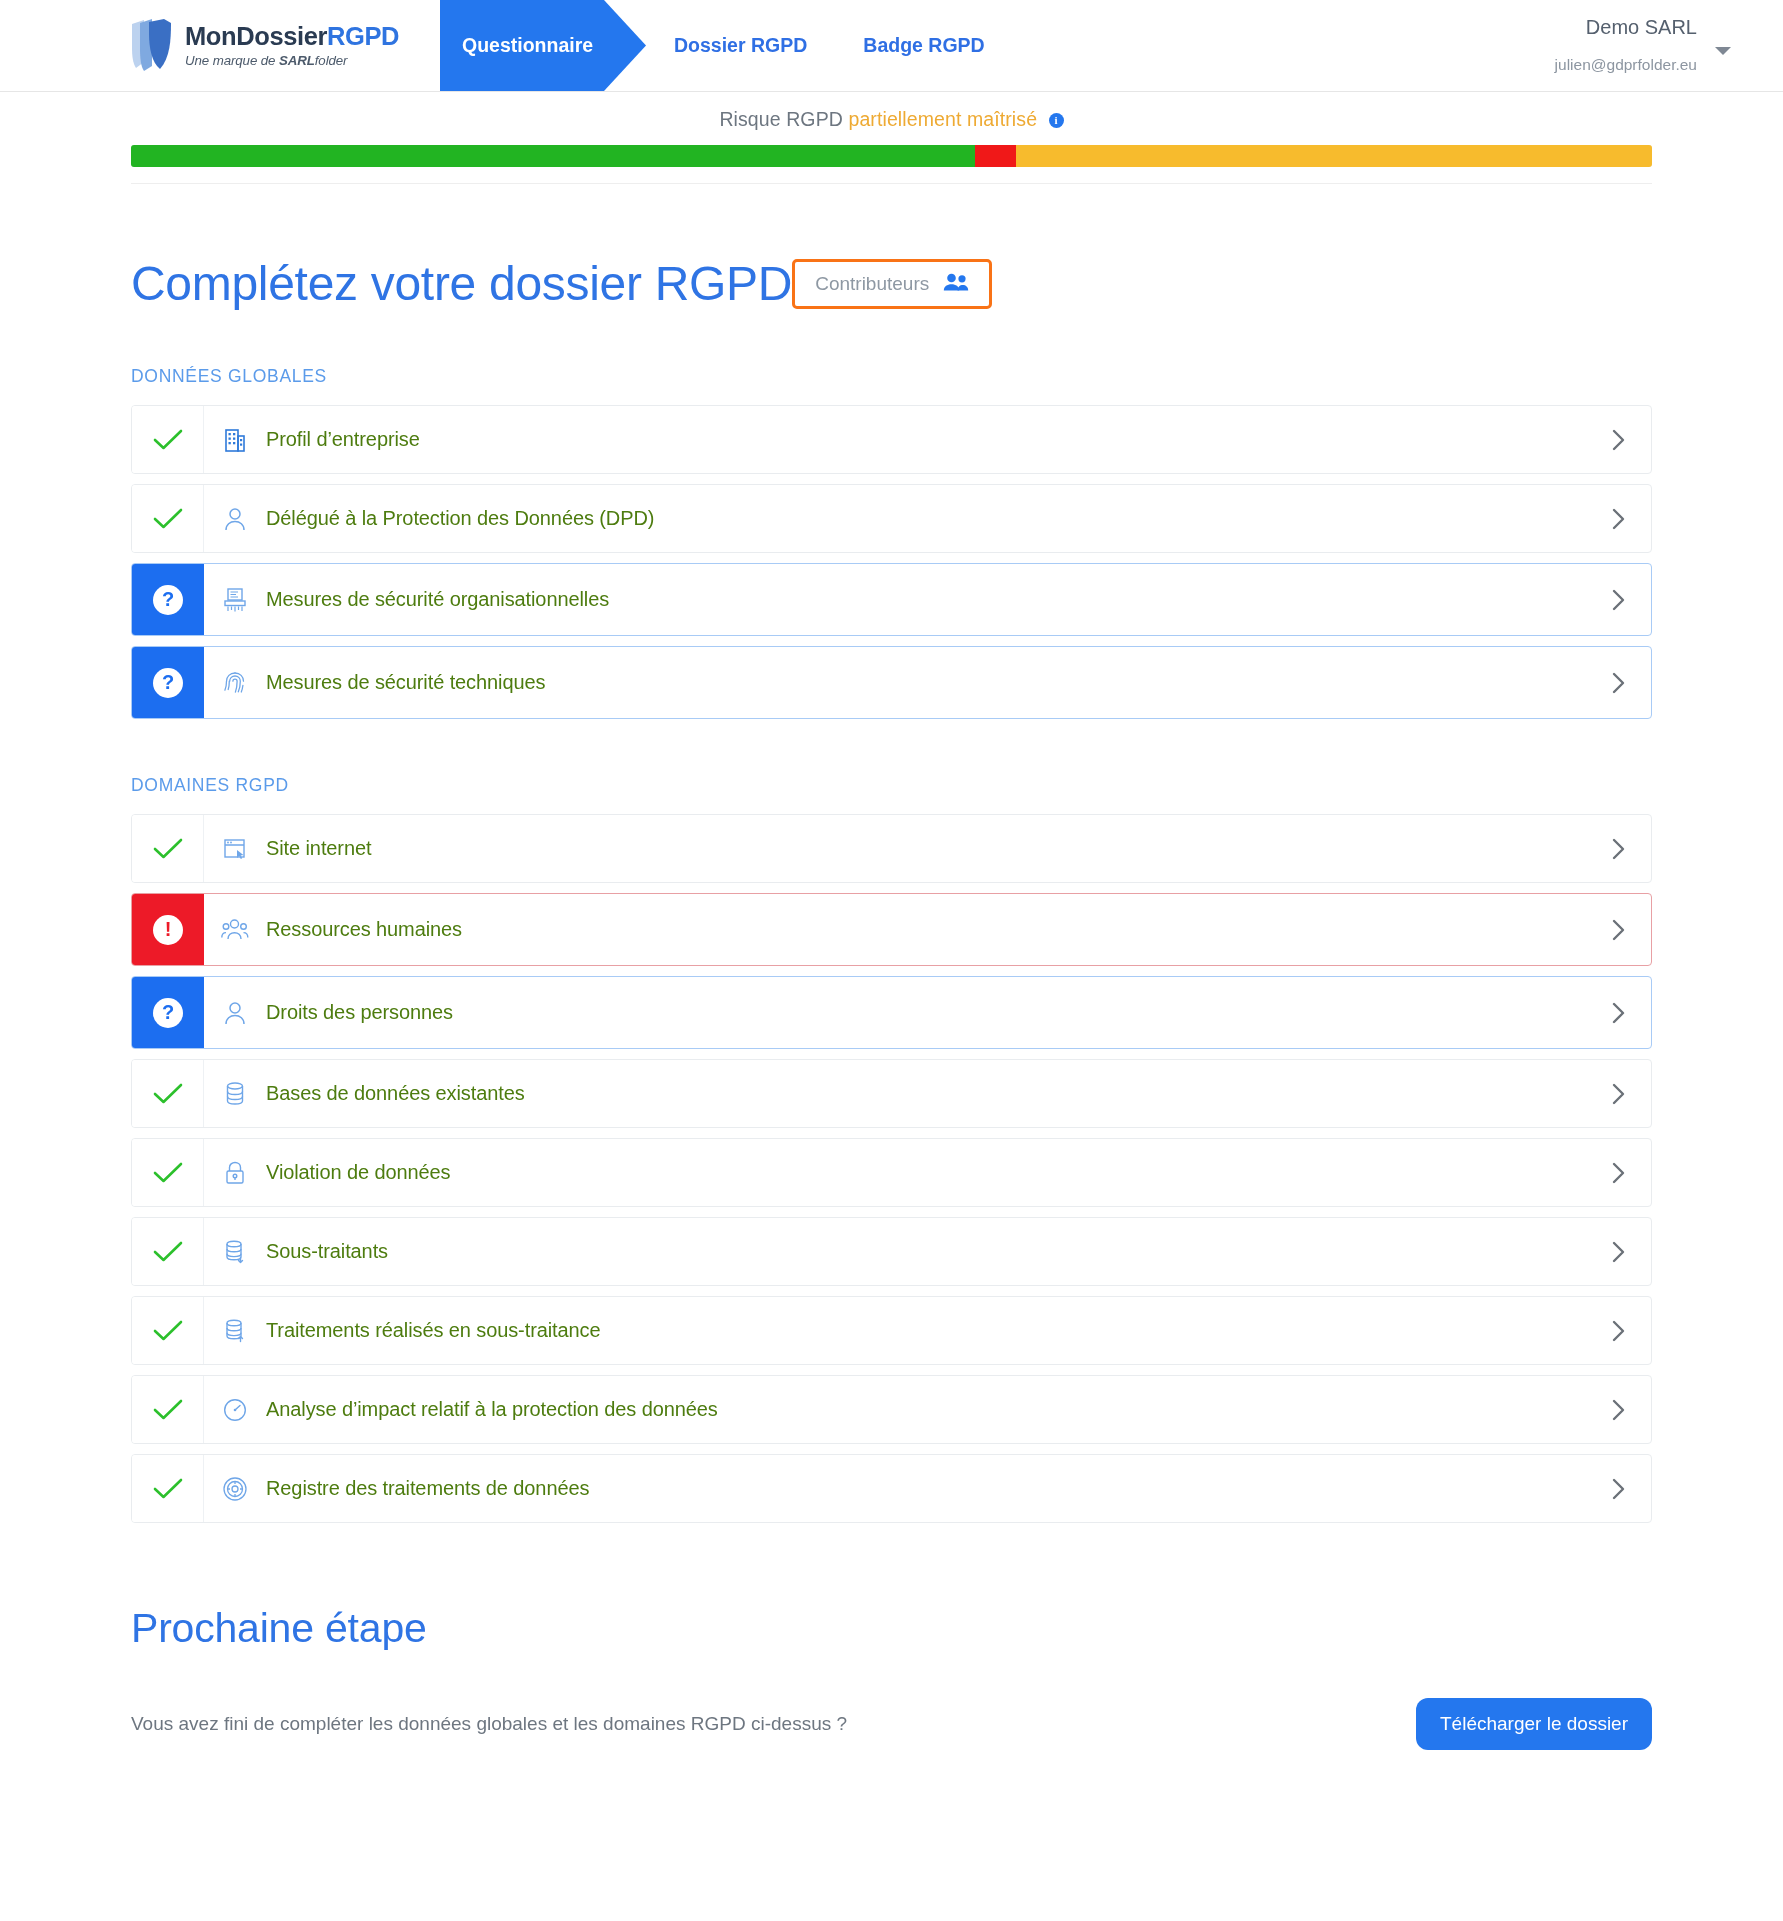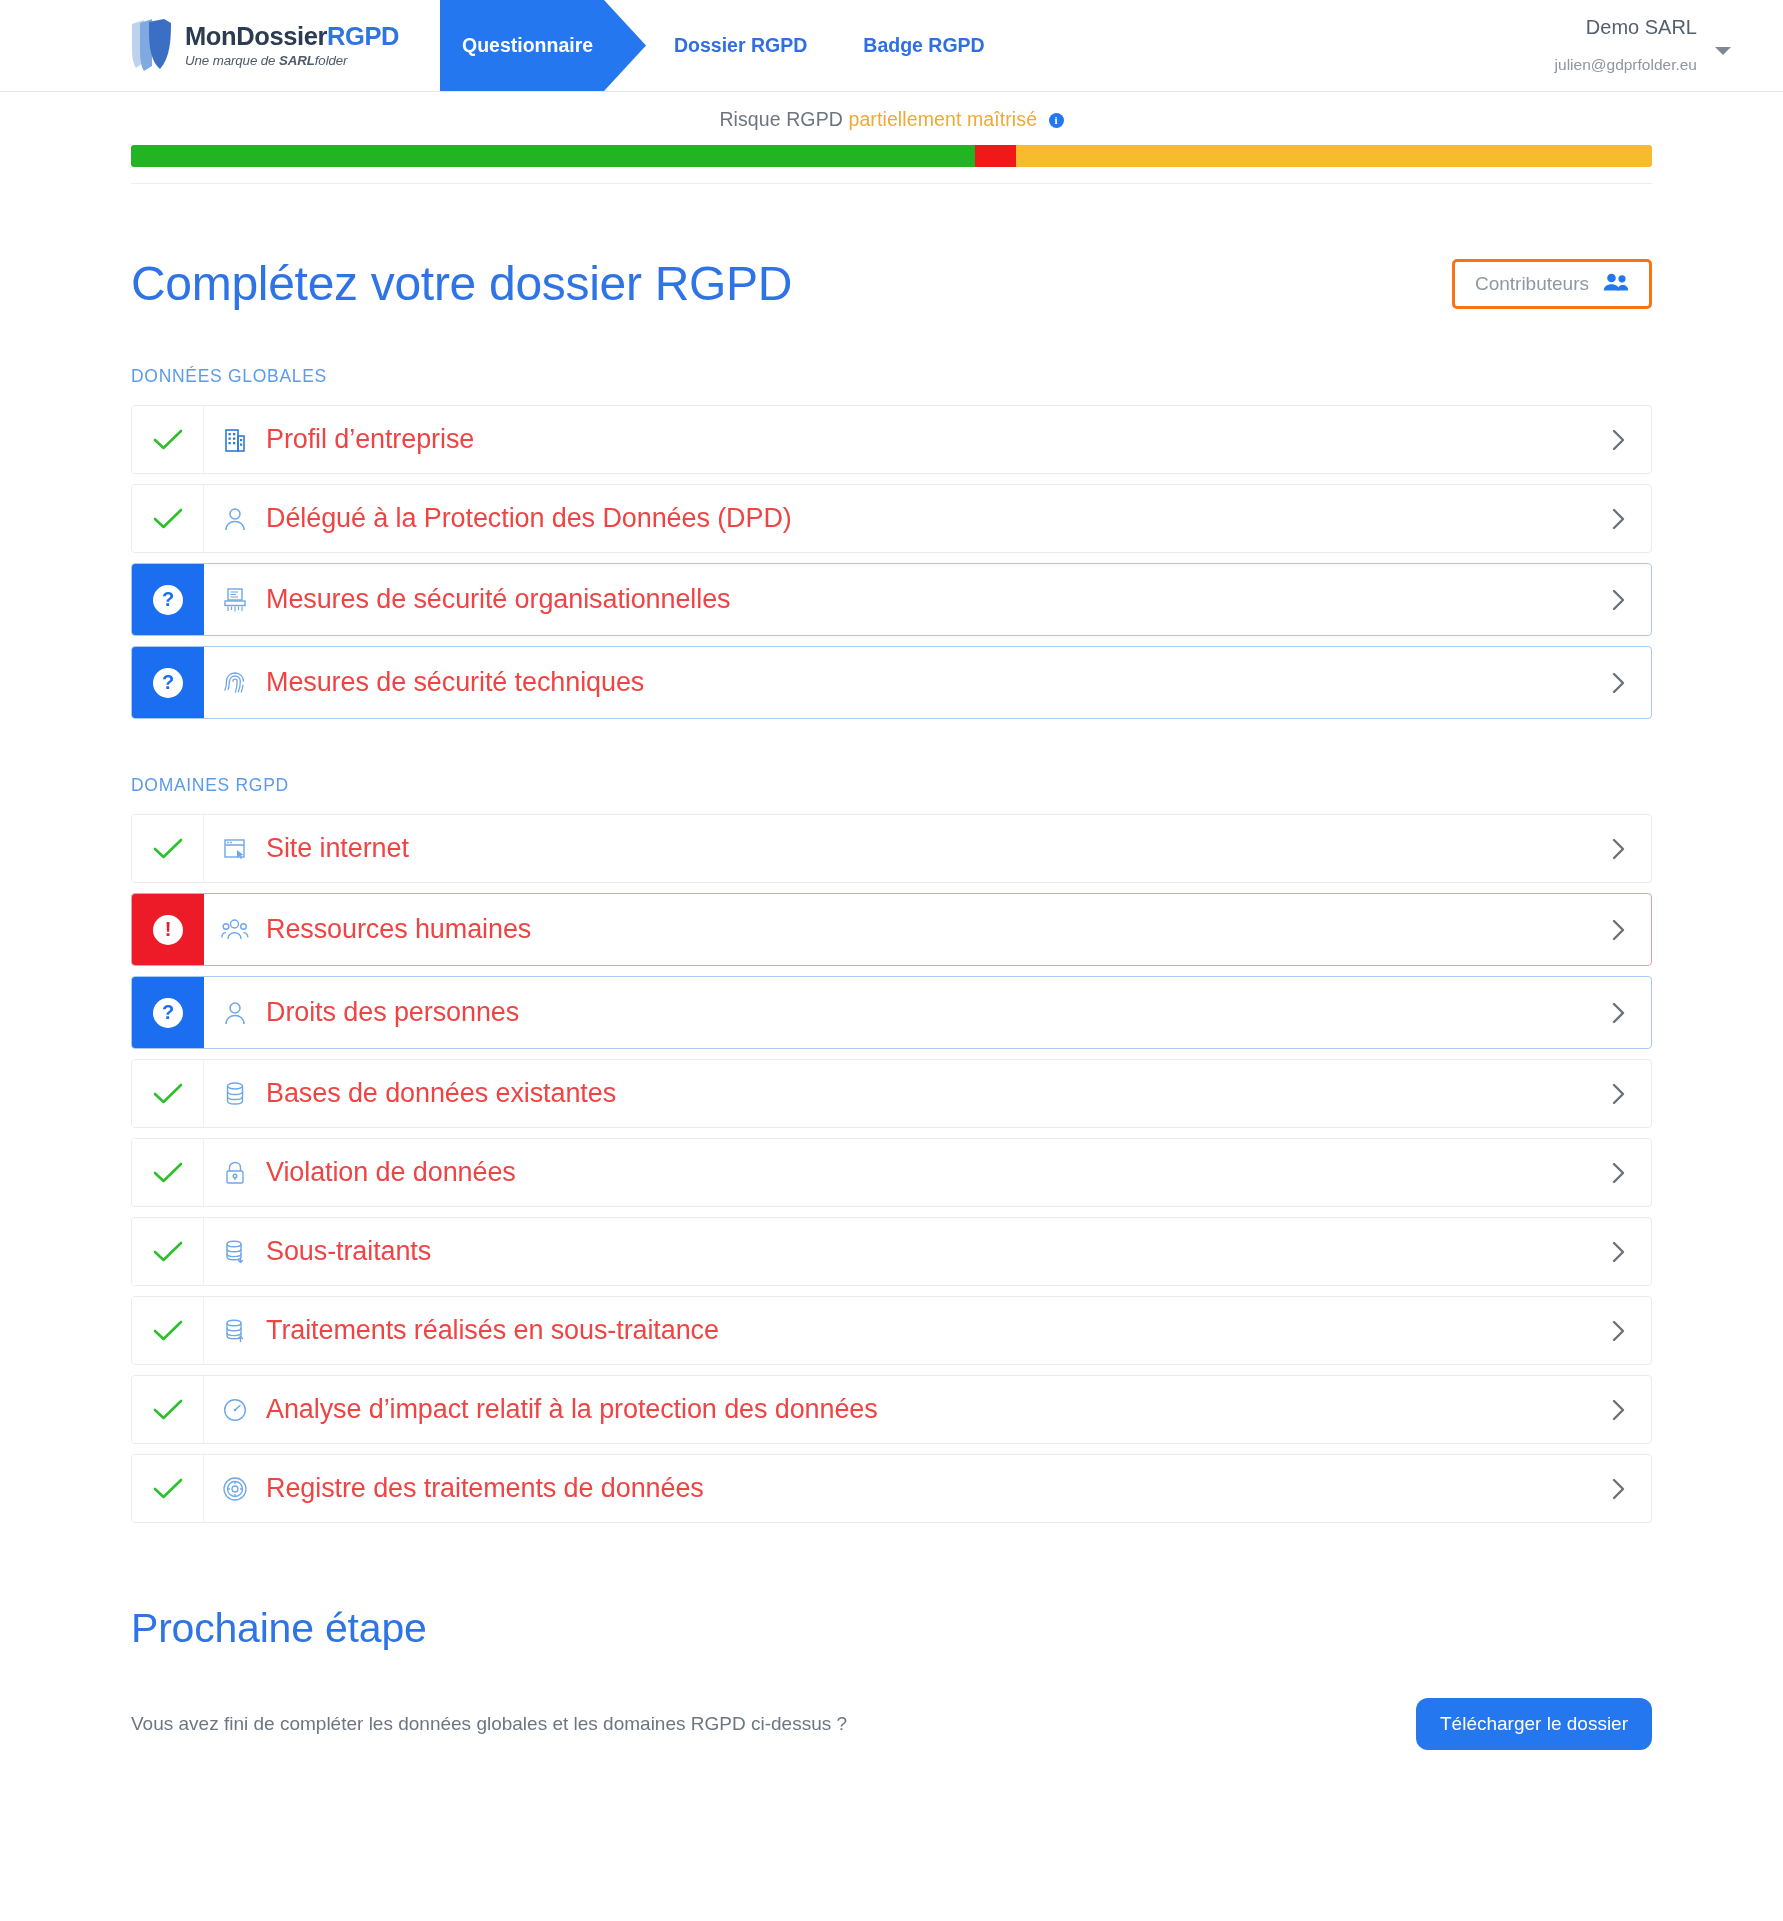--- a/index.html
+++ b/index.html
@@ -111,21 +111,21 @@
     margin: 16px 131px 0 131px;
     border-top: 1px solid #eeeeee;
   }
 
   
   .main { padding: 0 131px; }
 
   .title-row {
     display: flex;
     align-items: center;
-    justify-content: space-between;
+    justify-content: flex-start;
     padding-top: 72px;
   }
   .page-title {
     font-size: 48px;
     color: #2f74e4;
     font-weight: 400;
     letter-spacing: -0.3px;
   }
   .contributors-btn {
     display: flex; align-items: center; gap: 14px;
@@ -191,22 +191,22 @@
     align-items: center;
     justify-content: center;
     color: #6fa6e8;
   }
   .row-icon svg { display: block; }
 
   .row-label {
     flex: 1;
     display: flex;
     align-items: center;
-    font-size: 27px;
-    color: #ef4444;
+    font-size: 20px;
+    color: #4d7c0f;
     letter-spacing: -0.1px;
   }
   .row-chevron {
     width: 64px;
     flex: none;
     display: flex;
     align-items: center;
     justify-content: center;
   }
   .row-chevron svg { display:block; }

